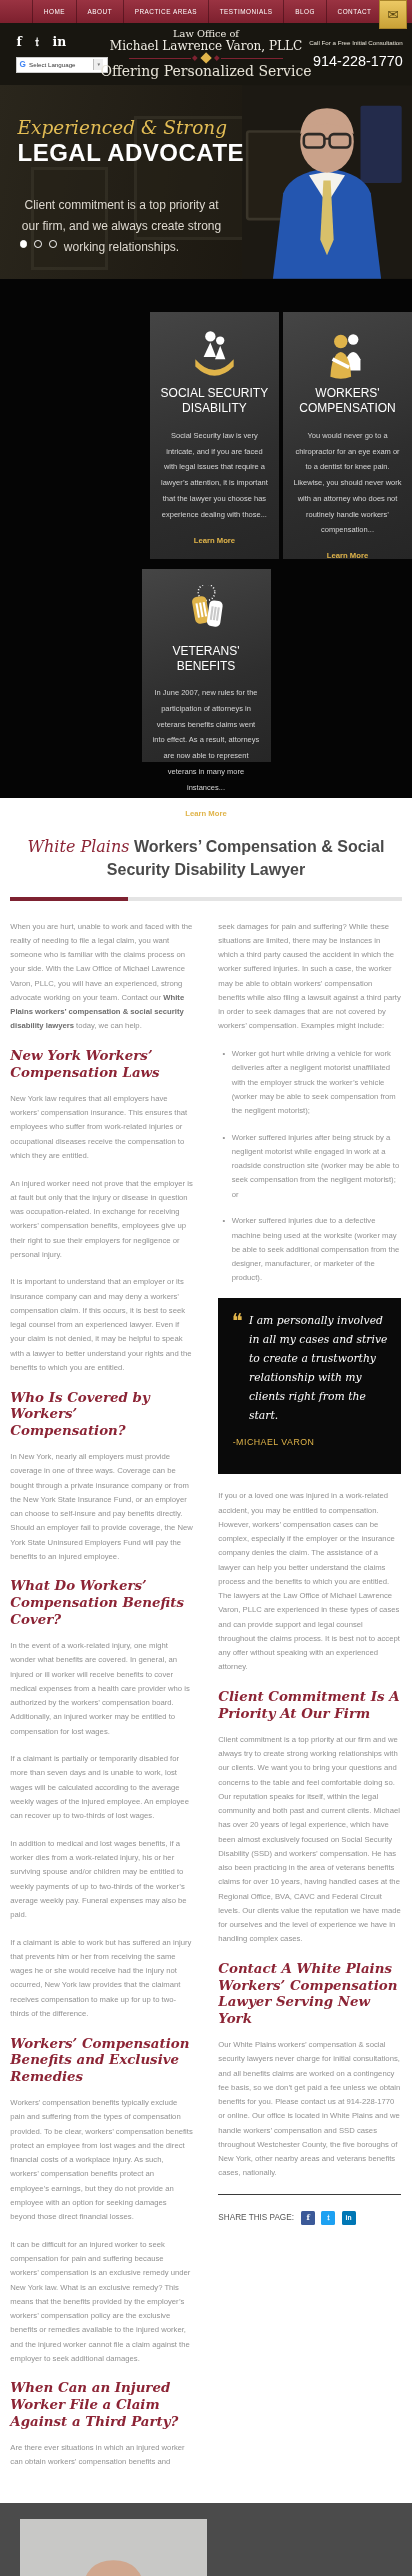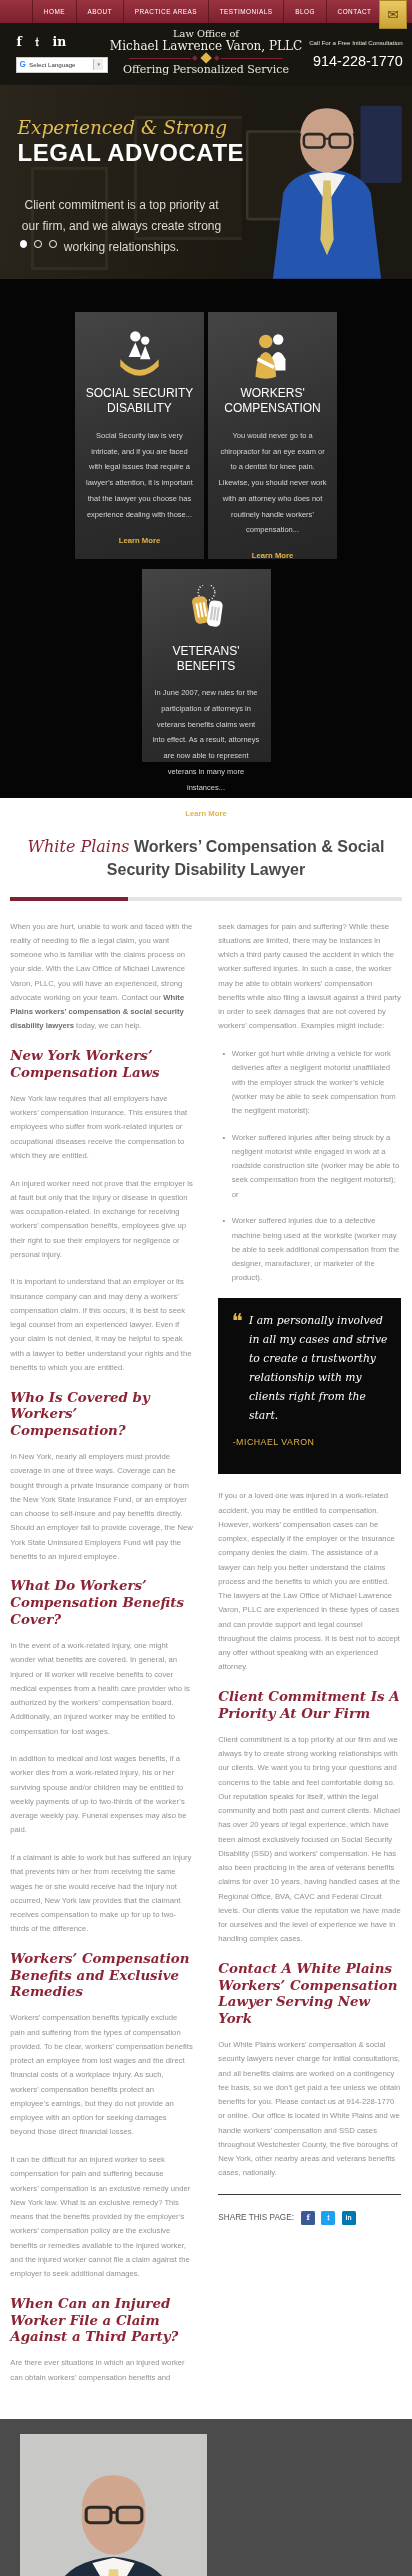--- a/index.html
+++ b/index.html
@@ -21,40 +21,40 @@
   .translate .g { font-weight:bold; font-size:8.2px; color:#4285F4; }
   .translate .tl { font-size:6.2px; color:#333; flex:1; }
   .translate .arrowbox { width:10.3px; height:11.3px; background:#eee; border-left:0.5px solid #bbb; color:#777; font-size:4.6px; display:flex; align-items:center; justify-content:center; }
   .logo { position:absolute; left:0; right:0; top:5.2px; text-align:center; font-family:"DejaVu Serif","Liberation Serif",serif; }
   .logo .l1 { font-size:9.8px; color:#f2efe6; }
   .logo .l2 { font-size:12px; color:#f2efe6; }
   .logo .divider { display:flex; align-items:center; justify-content:center; margin:1px 0; }
   .logo .divider .line { width:62px; height:1px; background:#7e2231; }
   .logo .diamond { width:8.2px; height:8.2px; background:#e0b44a; transform:rotate(45deg); margin:0 3.1px; }
   .logo .sdiamond { width:3.6px; height:3.6px; background:#7e2231; transform:rotate(45deg); margin:0 2.1px; }
-  .logo .l3 { font-size:11px; color:#e8e4d8; margin-top:1px; }
+  .logo .l3 { font-size:14px; color:#e8e4d8; margin-top:1px; }
   .call { position:absolute; right:9.3px; top:15.5px; text-align:right; }
   .call .c1 { font-size:6.2px; color:#e8e4d8; }
   .call .c2 { font-size:14.4px; color:#fff; margin-top:7px; }
 
   
   .hero { height:194px; background:linear-gradient(100deg,#2a261c 0%,#201c14 45%,#15120c 100%); position:relative; overflow:hidden; }
   .hero .frame { position:absolute; border:3.1px solid #3a362a; background:#262218; opacity:.6; }
   .hero-man { position:absolute; right:0; top:0; height:100%; }
   .hero-text { position:absolute; left:17.5px; top:32px; z-index:3; }
   .hero-text .script { font-family:"DejaVu Serif","Liberation Serif",serif; font-style:italic; color:#e3bd55; font-size:18.5px; }
   .hero-text .big { color:#fff; font-size:24px; font-weight:bold; letter-spacing:0.5px; margin-top:1px; }
   .hero-sub { position:absolute; left:18.5px; top:110px; color:#ded9d0; font-size:12px; line-height:1.75; width:206px; z-index:3;text-align:center; }
   .hero-dots { position:absolute; left:19.6px; top:155px; display:flex; gap:7.2px; z-index:3; }
   .hero-dots .dot { width:7.7px; height:7.7px; border-radius:50%; border:1px solid #fff; cursor:pointer; }
   .hero-dots .dot.active { background:#fff; }
 
   
   .cards-section { background:#050505; padding:33px 0 36px 0; }
-  .cards-row { display:flex; justify-content:center; gap:4.1px; }
+  .cards-row { display:flex; justify-content:flex-end; gap:4.1px; }
   .pcard { width:129px; height:247px; background:linear-gradient(160deg,#454545,#2e2e2e 60%,#262626); padding:14.4px 10.3px; text-align:center; position:relative; cursor:pointer; }
   .pcard .picon { height:56px; display:flex; align-items:center; justify-content:center; }
   .pcard .ptitle { color:#fff; font-size:12px; line-height:1.25; margin-top:4.1px; font-family:"Liberation Sans",sans-serif; }
   .pcard .ptext { color:#d4d4d4; font-size:7.5px; line-height:2.1; margin-top:11.3px; }
   .pcard .plearn { color:#e0b44a; font-size:7.7px; font-weight:bold; margin-top:13.4px; display:inline-block; cursor:pointer; }
   .vcard-wrap { display:flex; justify-content:center; margin-top:10.3px; }
   .vcard { height:193px; }
 
   
   .article { background:#fff; padding:38px 10.3px 20.6px 10.3px; }
@@ -234,20 +234,21 @@
       <div class="col">
         <p><span>When you are hurt, unable to work and faced with the reality of needing to file a legal claim, you want someone who is familiar with the claims process on your side. With the Law Office of Michael Lawrence Varon, PLLC, you will have an experienced, strong advocate working on your team. Contact our </span><strong>White Plains workers’ compensation &amp; social security disability lawyers</strong><span> today, we can help.</span></p>
         <h2>New York Workers’ Compensation Laws</h2>
         <p>New York law requires that all employers have workers’ compensation insurance. This ensures that employees who suffer from work-related injuries or occupational diseases receive the compensation to which they are entitled.</p>
         <p>An injured worker need not prove that the employer is at fault but only that the injury or disease in question was occupation-related. In exchange for receiving workers’ compensation benefits, employees give up their right to sue their employers for negligence or personal injury.</p>
         <p>It is important to understand that an employer or its insurance company can and may deny a workers’ compensation claim. If this occurs, it is best to seek legal counsel from an experienced lawyer. Even if your claim is not denied, it may be helpful to speak with a lawyer to better understand your rights and the benefits to which you are entitled.</p>
         <h2>Who Is Covered by Workers’ Compensation?</h2>
         <p>In New York, nearly all employers must provide coverage in one of three ways. Coverage can be bought through a private insurance company or from the New York State Insurance Fund, or an employer can choose to self-insure and pay benefits directly. Should an employer fail to provide coverage, the New York State Uninsured Employers Fund will pay the benefits to an injured employee.</p>
         <h2>What Do Workers’ Compensation Benefits Cover?</h2>
         <p>In the event of a work-related injury, one might wonder what benefits are covered. In general, an injured or ill worker will receive benefits to cover medical expenses from a health care provider who is authorized by the workers’ compensation board. Additionally, an injured worker may be entitled to compensation for lost wages.</p>
+        <p>If a claimant is partially or temporarily disabled for more than seven days and is unable to work, lost wages will be calculated according to the average weekly wages of the injured employee. An employee can recover up to two-thirds of lost wages.</p>
         <p>In addition to medical and lost wages benefits, if a worker dies from a work-related injury, his or her surviving spouse and/or children may be entitled to weekly payments of up to two-thirds of the worker’s average weekly pay. Funeral expenses may also be paid.</p>
         <p>If a claimant is able to work but has suffered an injury that prevents him or her from receiving the same wages he or she would receive had the injury not occurred, New York law provides that the claimant receives compensation to make up for up to two-thirds of the difference.</p>
         <h2>Workers’ Compensation Benefits and Exclusive Remedies</h2>
         <p>Workers’ compensation benefits typically exclude pain and suffering from the types of compensation provided. To be clear, workers’ compensation benefits protect an employee from lost wages and the direct financial costs of a workplace injury. As such, workers’ compensation benefits protect an employee’s earnings, but they do not provide an employee with an option for seeking damages beyond those direct financial losses.</p>
         <p>It can be difficult for an injured worker to seek compensation for pain and suffering because workers’ compensation is an exclusive remedy under New York law. What is an exclusive remedy? This means that the benefits provided by the employer’s workers’ compensation policy are the exclusive benefits or remedies available to the injured worker, and the injured worker cannot file a claim against the employer to seek additional damages.</p>
         <h2>When Can an Injured Worker File a Claim Against a Third Party?</h2>
         <p>Are there ever situations in which an injured worker can obtain workers’ compensation benefits and</p>
       </div>
 
       <div class="col">

